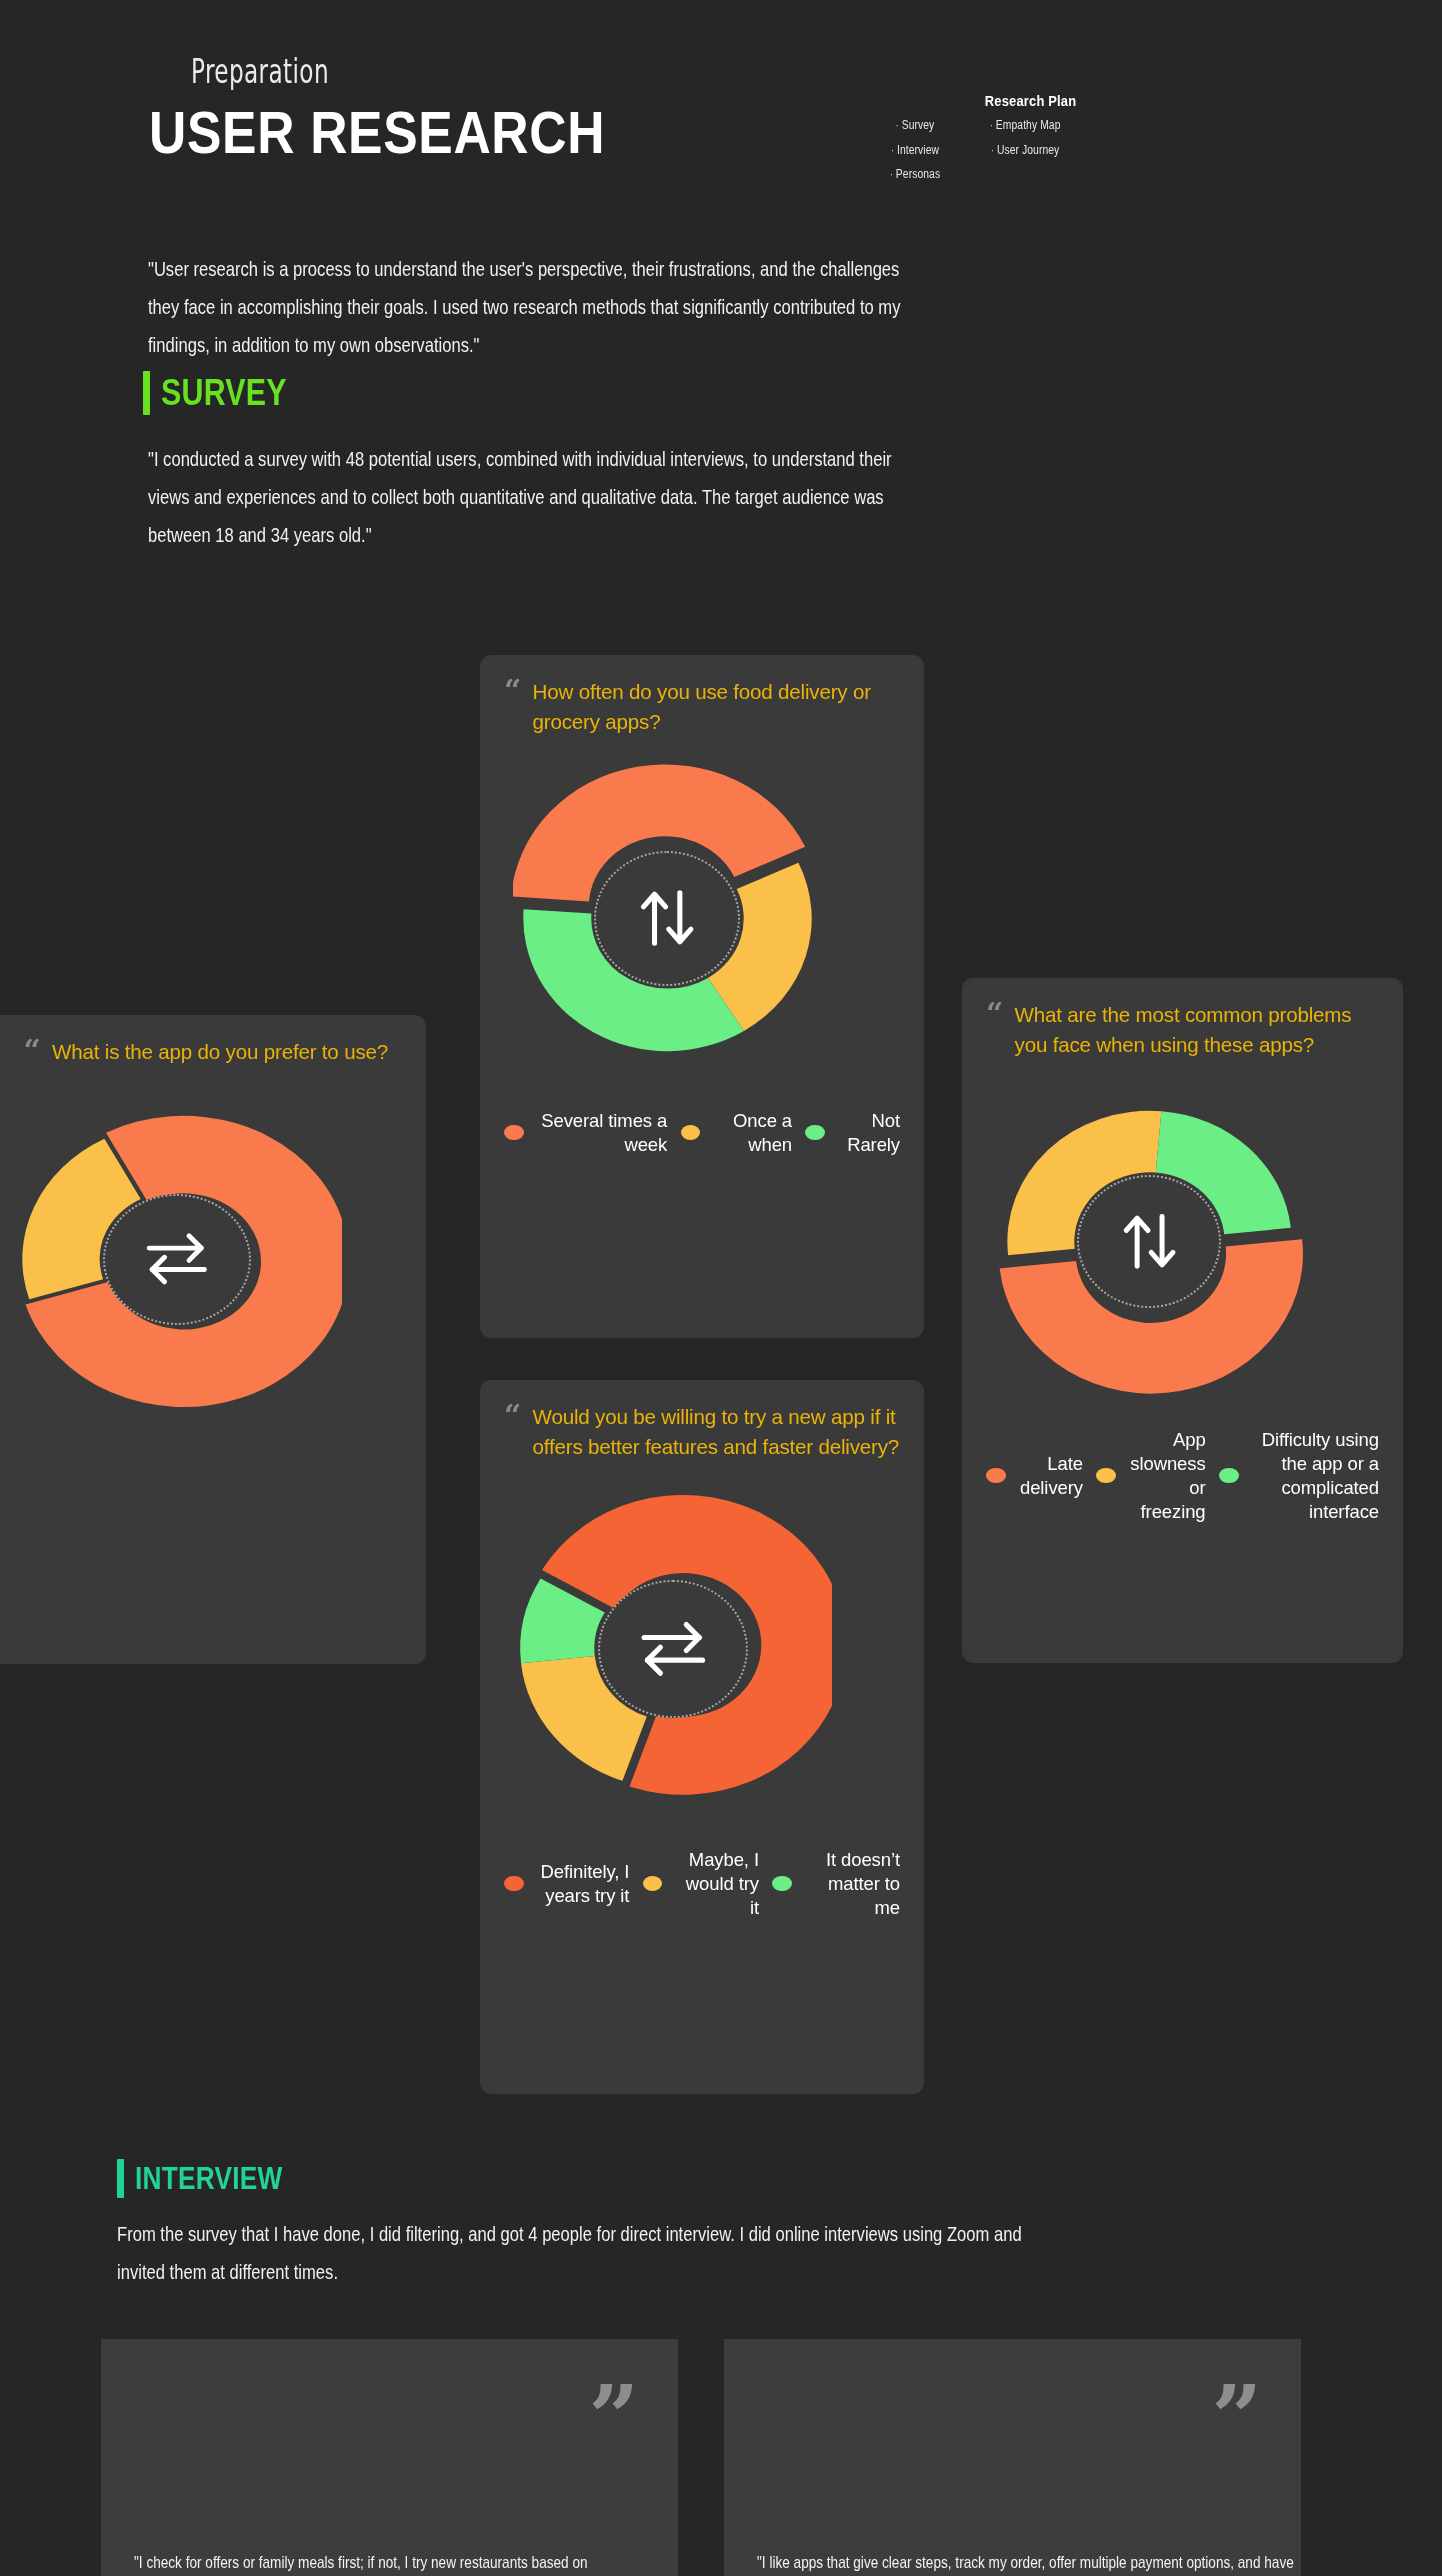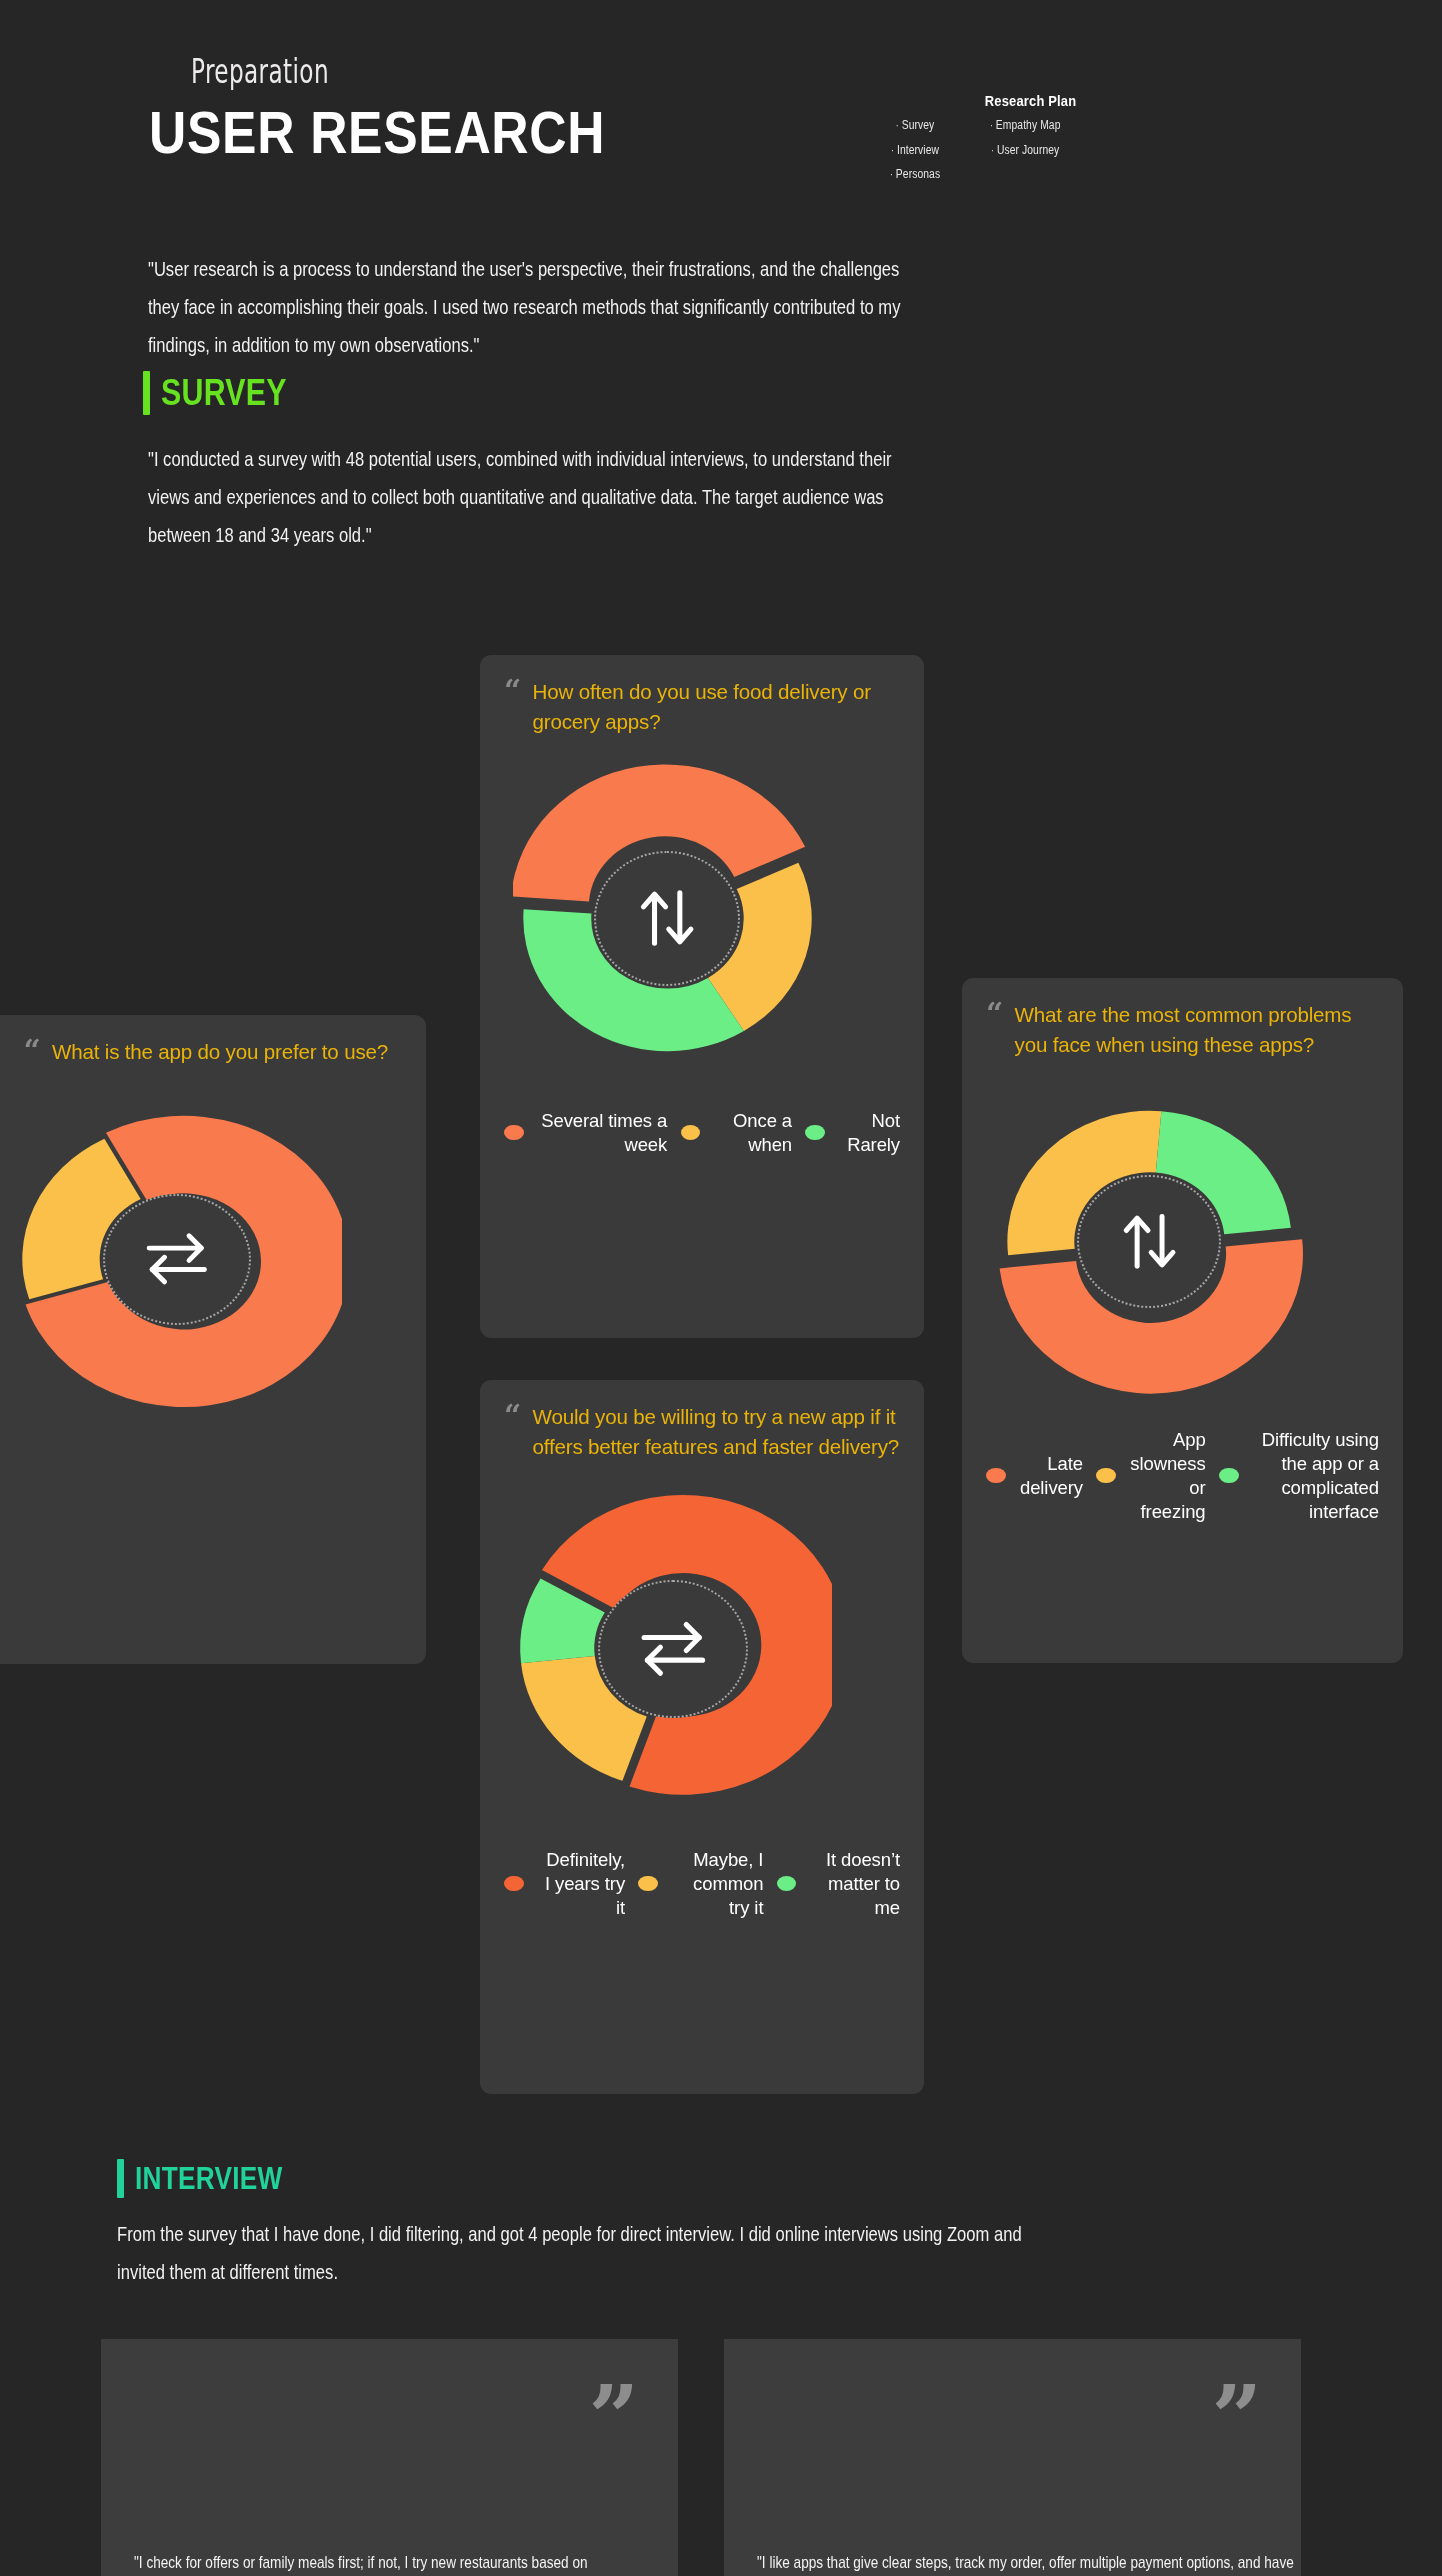--- a/index.html
+++ b/index.html
@@ -246,21 +246,21 @@
         </svg>
       </div>
     </div>
     <div class="legend">
       <div class="leg-row">
         <span class="leg-dot" style="background: rgb(245, 100, 52);"></span>
         <span class="leg-lbl">Definitely, I years try it</span>
       </div>
       <div class="leg-row">
         <span class="leg-dot" style="background: rgb(251, 192, 74);"></span>
-        <span class="leg-lbl">Maybe, I common try it</span>
+        <span class="leg-lbl">Maybe, I would try it</span>
       </div>
       <div class="leg-row">
         <span class="leg-dot" style="background: rgb(107, 238, 134);"></span>
         <span class="leg-lbl">It doesn’t matter to me</span>
       </div>
     </div>
   </div>
 
 <div class="sec-head" id="interview-head">
   <div class="sec-bar" style="background: rgb(33, 210, 154);"></div>

